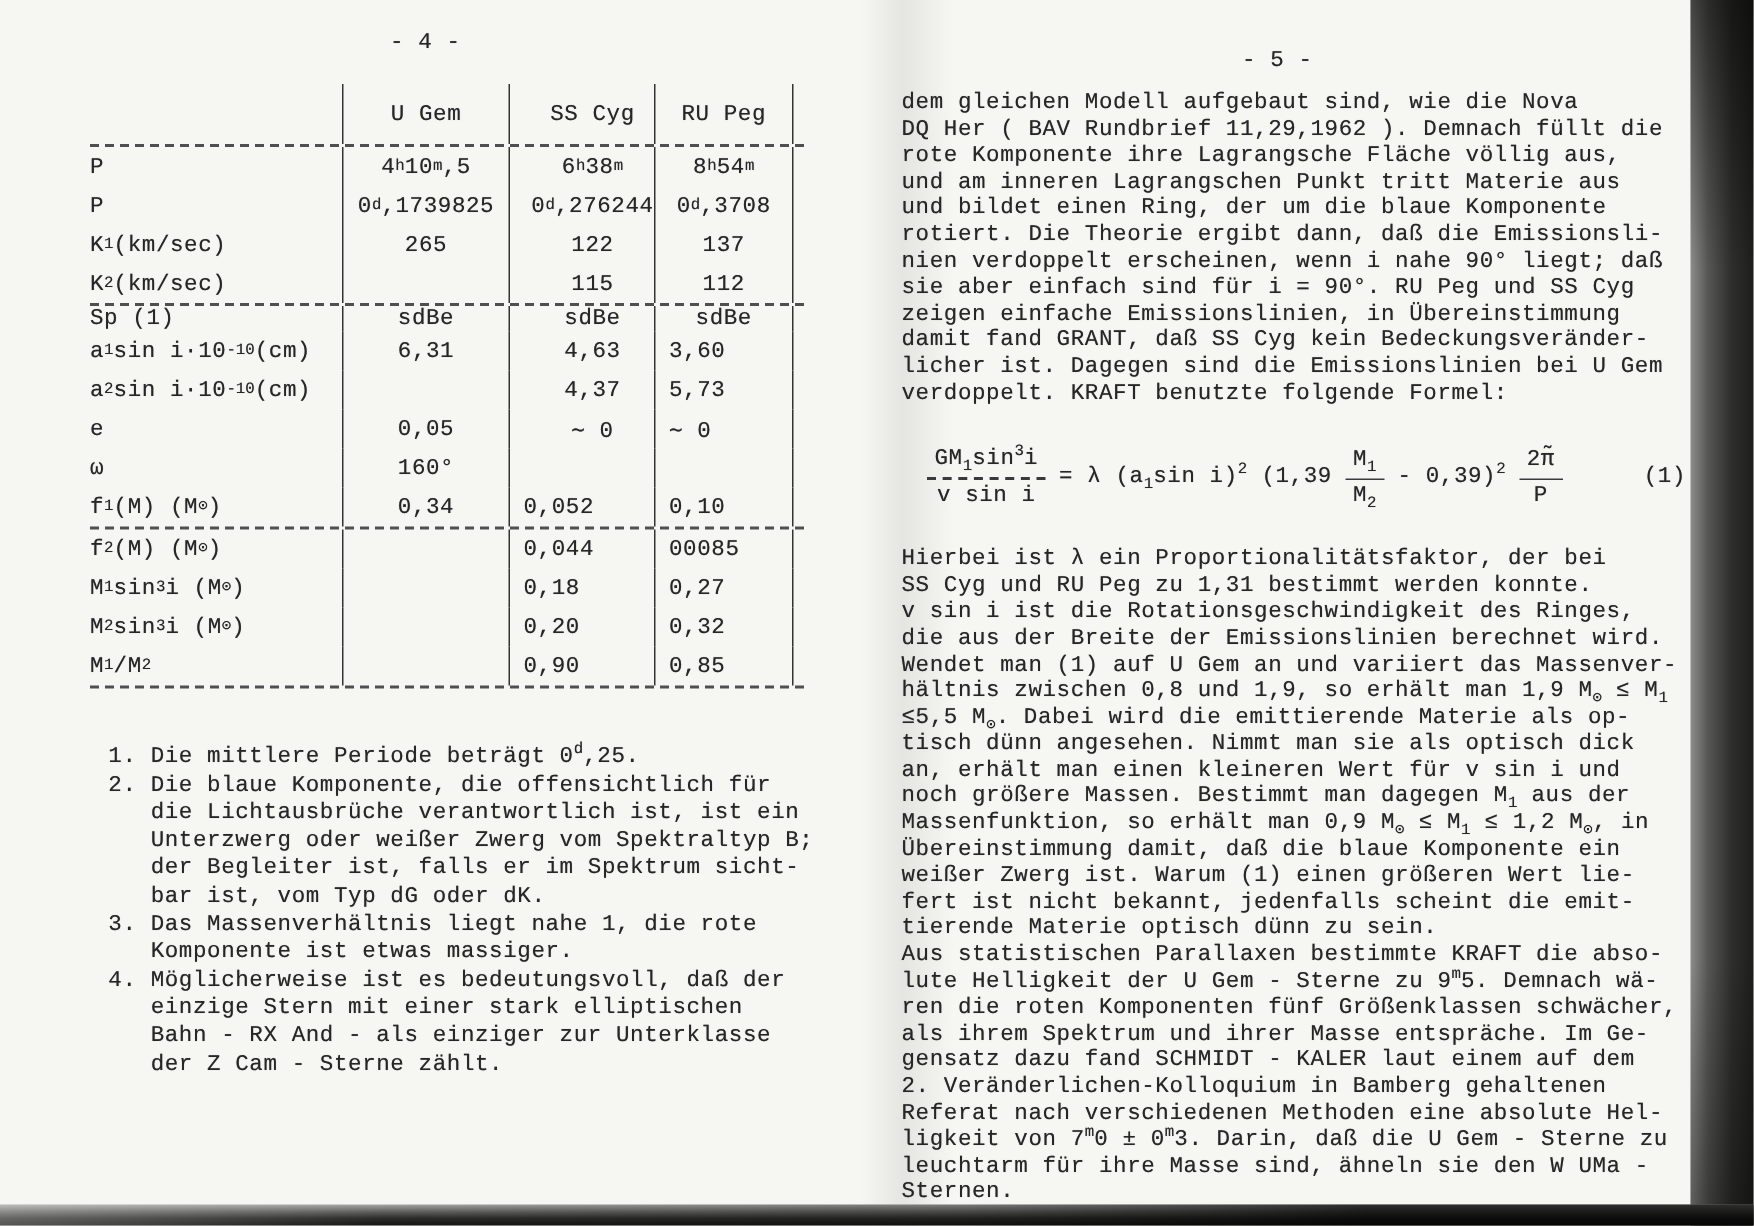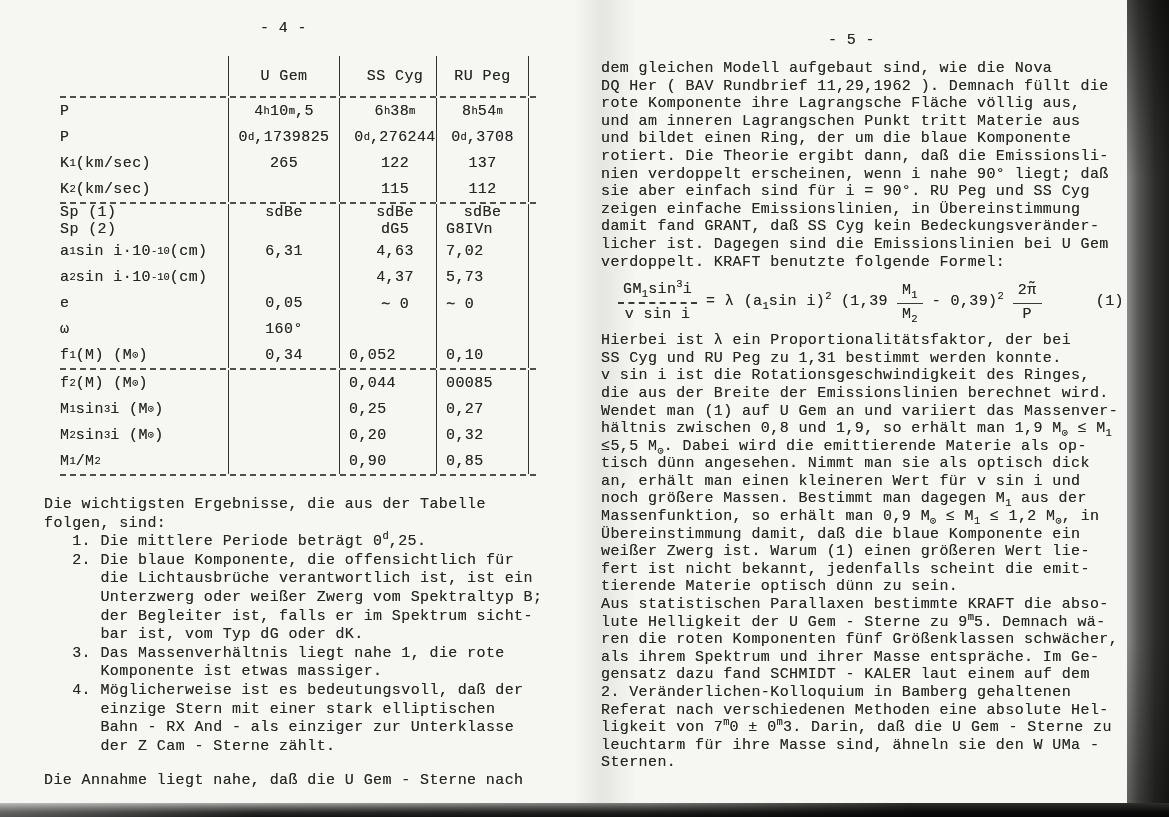--- a/index.html
+++ b/index.html
@@ -32,21 +32,21 @@
   #tbl .td.left{justify-content:flex-start;padding-left:9px;}
   #tbl .divider{height:0;border-top:2px dashed #4f4f4f;}
 
   
   #left-text{position:absolute;left:44px;top:496px;width:512px;line-height:18.6px;}
   #closing-line{margin-top:16px;}
 
   
   #right-col{position:absolute;left:601px;top:60px;width:527px;line-height:17.6px;}
   #formula{display:flex;align-items:center;margin:9px 0 8px 12px;line-height:16px;}
-  .frac{display:inline-flex;flex-direction:column;align-items:center;margin:1px 5px;}
+  .frac{display:inline-flex;flex-direction:column;align-items:center;margin:17px 5px;}
   .frac .fn{padding:1px 5px 4px;}
   .frac .fd{padding:3px 5px 0;text-align:right;}
   .frac .fn.bar-dashed{border-bottom:2px dashed #3a3a3a;}
   .frac .fn.bar-solid{border-bottom:1.6px solid #3a3a3a;}
   #formula .gap{margin:0 4px;}
   #eq-num{margin-left:auto;padding-right:4px;}
 
   
   #gutter-shadow{position:absolute;left:574px;top:0;width:62px;height:817px;pointer-events:none;
     background:linear-gradient(to right,rgba(90,90,80,0) 0,rgba(90,90,80,.11) 45%,rgba(90,90,80,0) 100%);}
@@ -100,31 +100,25 @@
       <div class="td v v2">115</div>
       <div class="td v v3">112</div>
     </div>
     <div class="divider"></div>
     <div class="tr compact">
       <div class="td lbl">Sp (1)</div>
       <div class="td v v1">sdBe</div>
       <div class="td v v2">sdBe</div>
       <div class="td v v3">sdBe</div>
     </div>
-    <div class="tr compact">
-      <div class="td lbl">Sp (2)</div>
-      <div class="td v v1"></div>
-      <div class="td v v2">dG5</div>
-      <div class="td v v3 left">G8IVn</div>
-    </div>
     <div class="tr">
       <div class="td lbl">a<sub>1</sub>sin i·10<sup>-10</sup>(cm)</div>
       <div class="td v v1">6,31</div>
       <div class="td v v2">4,63</div>
-      <div class="td v v3 left">7,02</div>
+      <div class="td v v3 left">3,60</div>
     </div>
     <div class="tr">
       <div class="td lbl">a<sub>2</sub>sin i·10<sup>-10</sup>(cm)</div>
       <div class="td v v1"></div>
       <div class="td v v2">4,37</div>
       <div class="td v v3 left">5,73</div>
     </div>
     <div class="tr">
       <div class="td lbl">e</div>
       <div class="td v v1">0,05</div>
@@ -146,54 +140,51 @@
     <div class="divider"></div>
     <div class="tr">
       <div class="td lbl">f<sub>2</sub>(M) (M<sub>⊙</sub>)</div>
       <div class="td v v1"></div>
       <div class="td v v2 left">0,044</div>
       <div class="td v v3 left">00085</div>
     </div>
     <div class="tr">
       <div class="td lbl">M<sub>1</sub>sin<sup>3</sup>i (M<sub>⊙</sub>)</div>
       <div class="td v v1"></div>
-      <div class="td v v2 left">0,25</div>
+      <div class="td v v2 left">0,18</div>
       <div class="td v v3 left">0,27</div>
     </div>
     <div class="tr">
       <div class="td lbl">M<sub>2</sub>sin<sup>3</sup>i (M<sub>⊙</sub>)</div>
       <div class="td v v1"></div>
       <div class="td v v2 left">0,20</div>
       <div class="td v v3 left">0,32</div>
     </div>
     <div class="tr">
       <div class="td lbl">M<sub>1</sub>/M<sub>2</sub></div>
       <div class="td v v1"></div>
       <div class="td v v2 left">0,90</div>
       <div class="td v v3 left">0,85</div>
     </div>
     <div class="divider"></div>
   </div>
 
 <div id="left-text" class="txt">
-  <div id="results-intro" class="pre">Die wichtigsten Ergebnisse, die aus der Tabelle
-folgen, sind:</div>
   <div id="results-list" class="pre">   1. Die mittlere Periode beträgt 0<sup>d</sup>,25.
    2. Die blaue Komponente, die offensichtlich für
       die Lichtausbrüche verantwortlich ist, ist ein
       Unterzwerg oder weißer Zwerg vom Spektraltyp B;
       der Begleiter ist, falls er im Spektrum sicht-
       bar ist, vom Typ dG oder dK.
    3. Das Massenverhältnis liegt nahe 1, die rote
       Komponente ist etwas massiger.
    4. Möglicherweise ist es bedeutungsvoll, daß der
       einzige Stern mit einer stark elliptischen
       Bahn - RX And - als einziger zur Unterklasse
       der Z Cam - Sterne zählt.</div>
-  <div id="closing-line" class="pre">Die Annahme liegt nahe, daß die U Gem - Sterne nach</div>
 </div>
 
 <div id="pg5-num" class="txt">- 5 -</div>
 
 <div id="right-col" class="txt">
   <div id="para1" class="pre">dem gleichen Modell aufgebaut sind, wie die Nova
 DQ Her ( BAV Rundbrief 11,29,1962 ). Demnach füllt die
 rote Komponente ihre Lagrangsche Fläche völlig aus,
 und am inneren Lagrangschen Punkt tritt Materie aus
 und bildet einen Ring, der um die blaue Komponente

